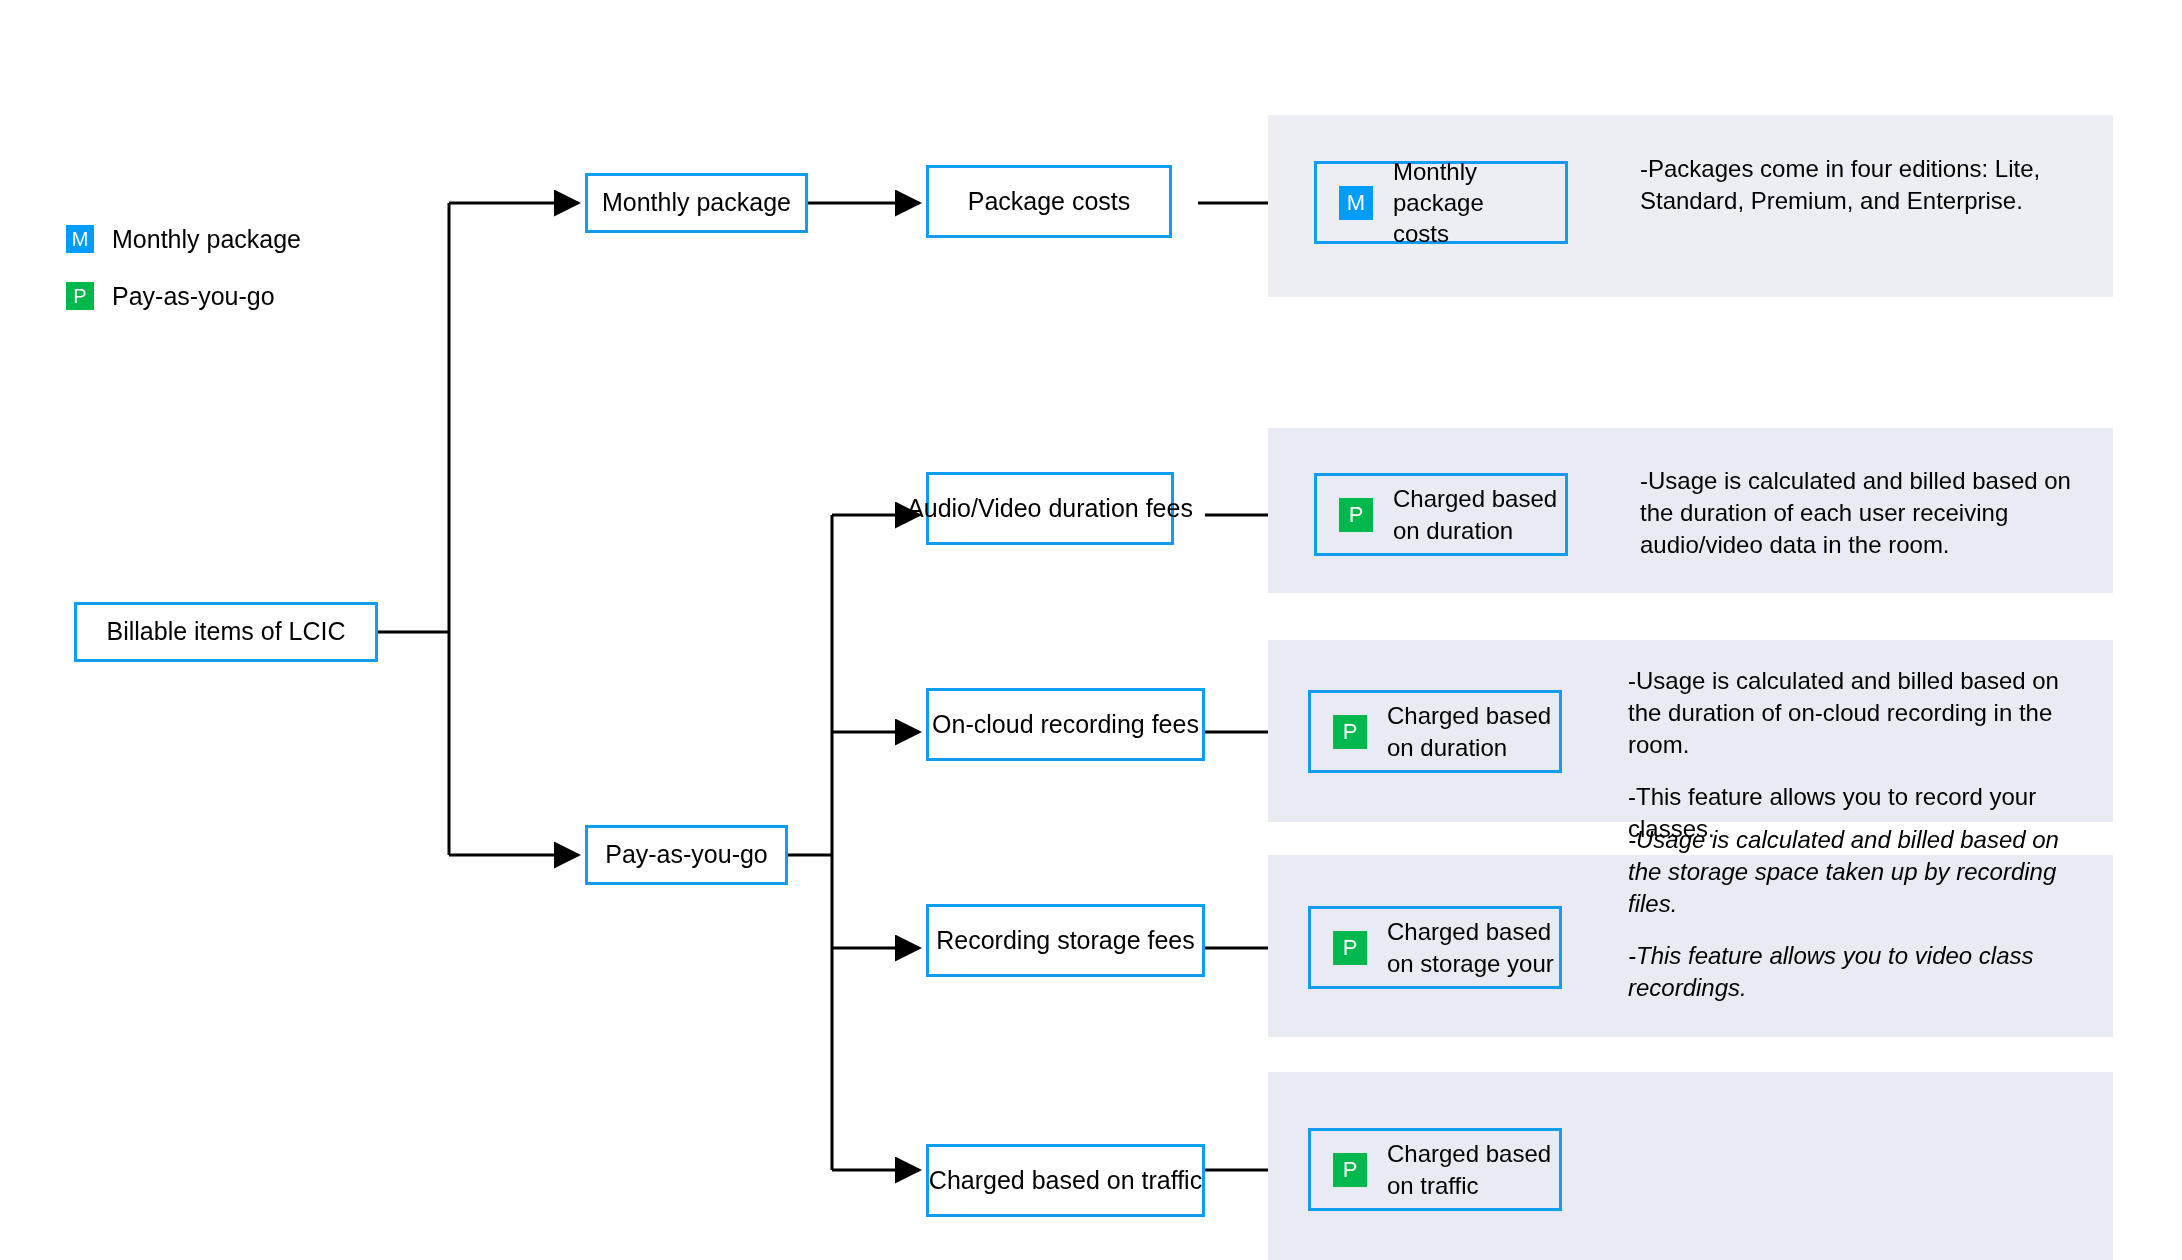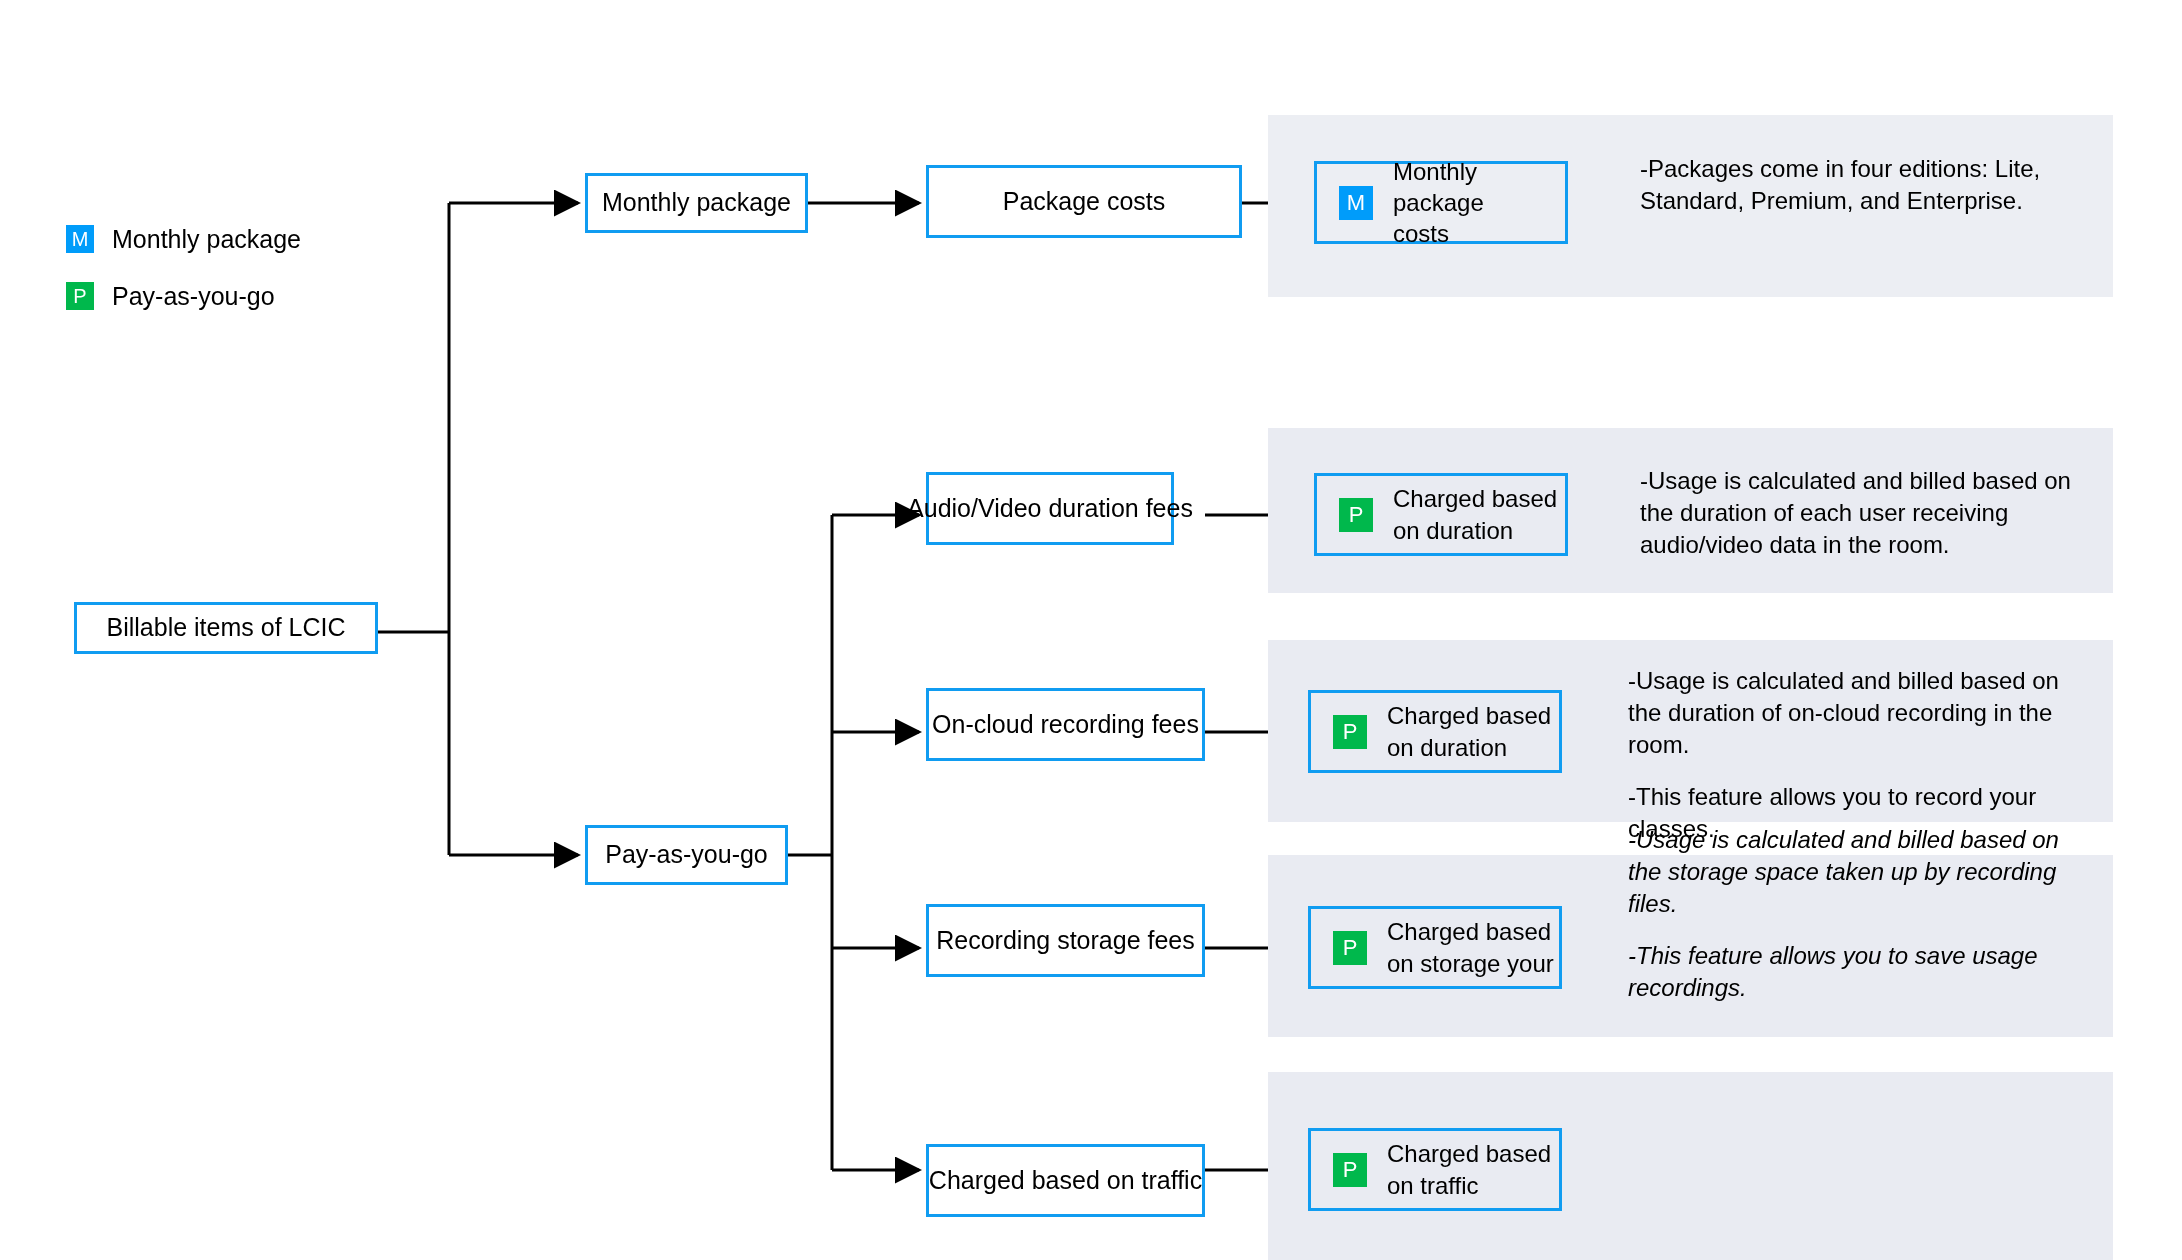--- a/index.html
+++ b/index.html
@@ -169,32 +169,32 @@
       <span class="legend-label">Pay-as-you-go</span>
     </div>
   </div>
 
   <div class="panel light" style="left:1268px; top:115px;  width:845px; height:182px;"></div>
   <div class="panel" style="left:1268px; top:428px;  width:845px; height:165px;"></div>
   <div class="panel" style="left:1268px; top:640px;  width:845px; height:182px;"></div>
   <div class="panel" style="left:1268px; top:855px;  width:845px; height:182px;"></div>
   <div class="panel" style="left:1268px; top:1072px; width:845px; height:188px;"></div>
 
-  <div class="node" style="left:74px; top:602px; width:304px; height:52px;">
+  <div class="node" style="left:74px; top:602px; width:304px; height:60px;">
     <span>Billable items of LCIC</span>
   </div>
 
   <div class="node" style="left:585px; top:173px; width:223px; height:60px;">
     <span>Monthly package</span>
   </div>
   <div class="node" style="left:585px; top:825px; width:203px; height:60px;">
     <span>Pay-as-you-go</span>
   </div>
 
-  <div class="node" style="left:926px; top:165px; width:316px; height:73px;">
+  <div class="node" style="left:926px; top:165px; width:246px; height:73px;">
     <span>Package costs</span>
   </div>
   <div class="node" style="left:926px; top:472px; width:248px; height:73px;">
     <span>Audio/Video duration fees</span>
   </div>
   <div class="node" style="left:926px; top:688px; width:279px; height:73px;">
     <span>On-cloud recording fees</span>
   </div>
   <div class="node" style="left:926px; top:904px; width:279px; height:73px;">
     <span>Recording storage fees</span>
@@ -251,19 +251,19 @@
     <p>-Usage is calculated and billed based on the duration of each user receiving audio/video data in the room.</p>
   </div>
 
   <div class="desc" style="left:1628px; top:665px; width:470px;">
     <p>-Usage is calculated and billed based on the duration of on-cloud recording in the room.</p>
     <p>-This feature allows you to record your classes.</p>
   </div>
 
   <div class="desc" style="left:1628px; top:824px; width:440px;font-style:italic;">
     <p>-Usage is calculated and billed based on the storage space taken up by recording files.</p>
-    <p>-This feature allows you to save usage recordings.</p>
+    <p>-This feature allows you to video class recordings.</p>
   </div>
 
   <div class="desc" style="left:1628px; top:1078px; width:440px;">
   </div>
 
 </div>
 
 </body></html>

